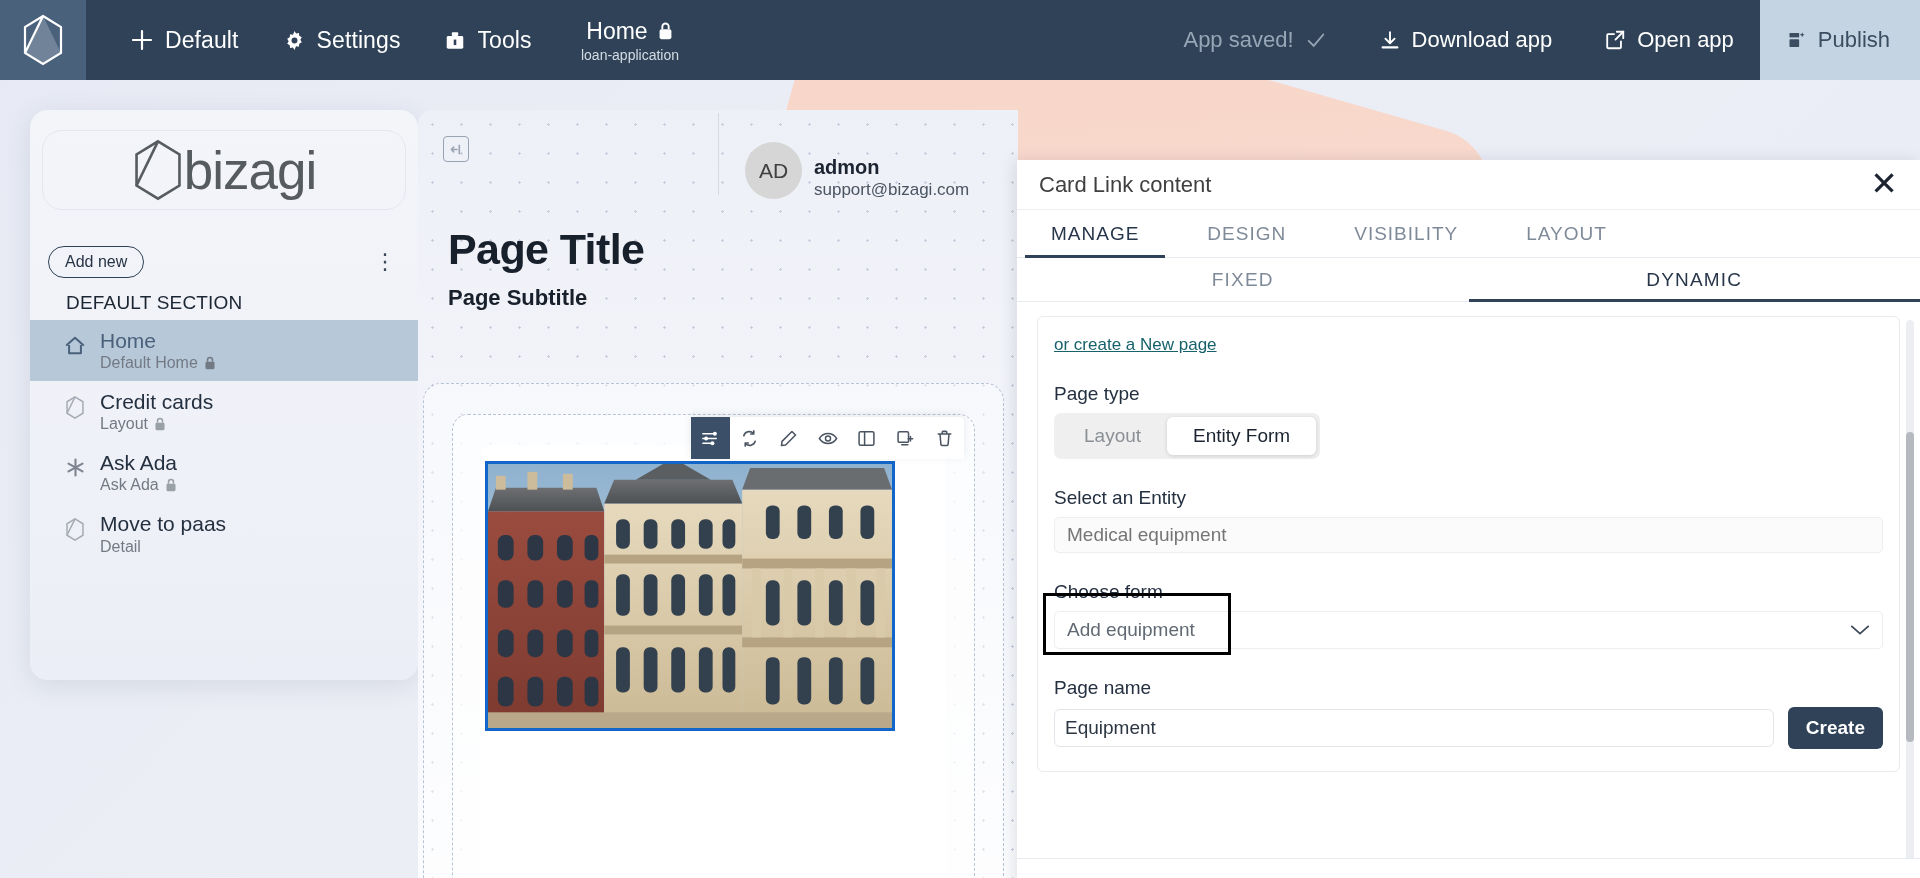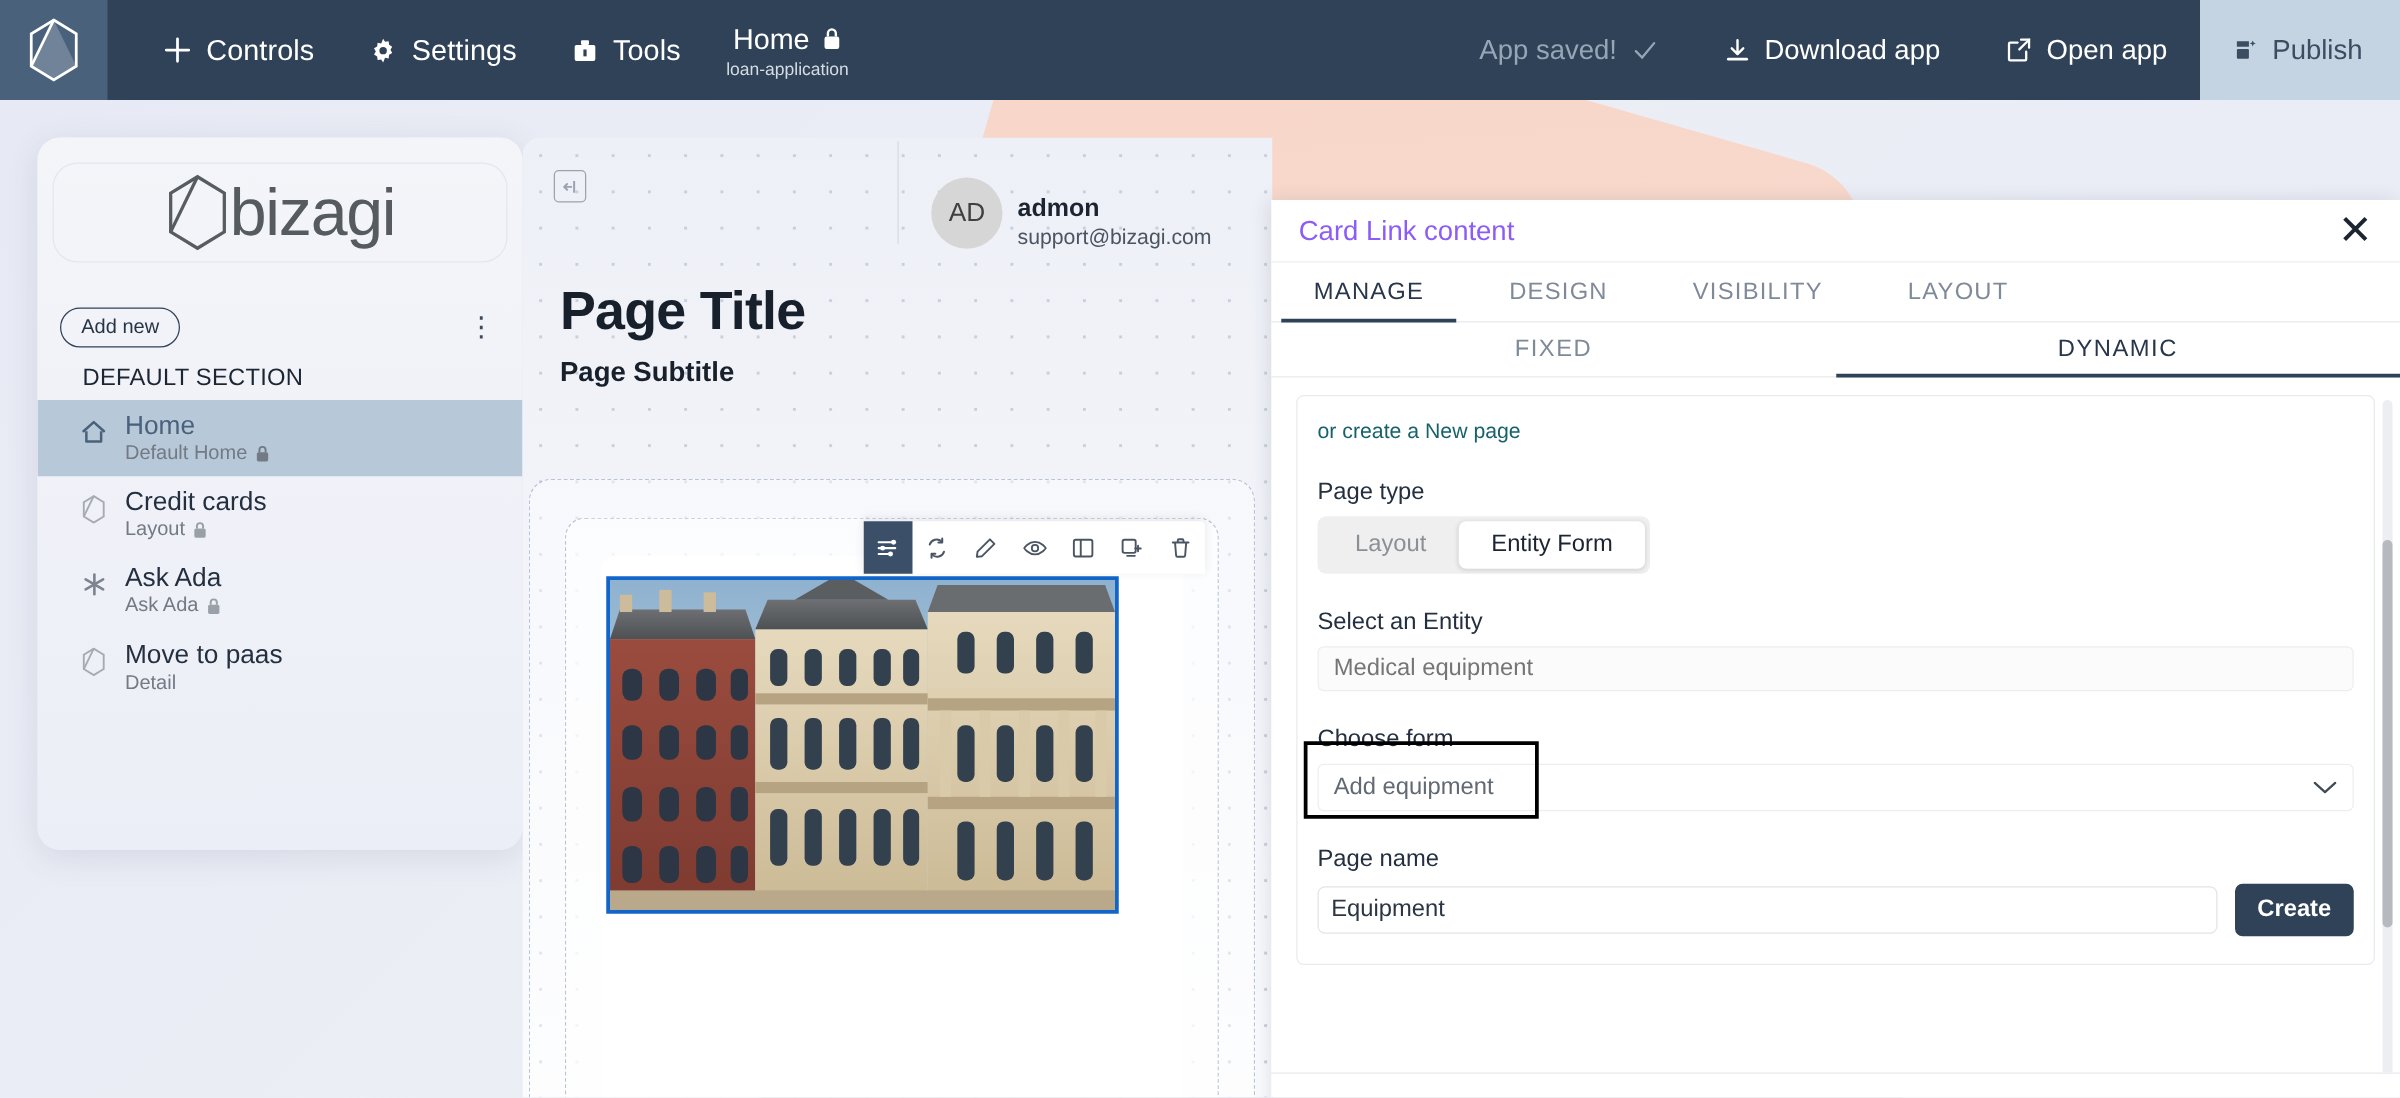--- a/index.html
+++ b/index.html
@@ -156,21 +156,21 @@
   
   .rpanel {
     position: absolute; right: 0; top: 80px; width: 903px; height: 798px;
     background: #ffffff; box-shadow: -3px 0 14px rgba(40,50,70,.12); z-index: 30;
     display: flex; flex-direction: column;
   }
   .rp-head {
     height: 50px; display: flex; align-items: center; justify-content: space-between;
     padding: 0 22px 0 22px; border-bottom: 1px solid #eceef2;
   }
-  .rp-title { font-size: 22px; color: #8b5cf6; }
+  .rp-title { font-size: 22px; color: #404040; }
   .rp-close { font-size: 33px; color: #1b2430; cursor: pointer; line-height: .8; font-weight: 300;}
   .rp-tabs { display: flex; align-items: stretch; height: 48px; border-bottom: 1px solid #e6e9ee; }
   .rp-tab {
     padding: 0 34px; display: flex; align-items: center; font-size: 19px; color: #7c8characters;
     color: #7f8a99; letter-spacing: 1px; cursor: pointer; position: relative;
   }
   .rp-tab.active { color: #27364a; }
   .rp-tab.active::after {
     content: ""; position: absolute; left: 8px; right: 8px; bottom: -1px; height: 3px; background: #2f4257;
   }
@@ -181,21 +181,21 @@
   }
   .rp-subtab.active { color: #27364a; }
   .rp-subtab.active::after {
     content: ""; position: absolute; left: 0; right: 0; bottom: -1px; height: 3px; background: #2f4257;
   }
   .rp-body { flex: 1; position: relative; overflow: hidden; padding: 14px 20px 0 20px; }
   .form-card {
     border: 1px solid #e8eaee; border-radius: 6px; padding: 18px 16px 22px 16px;
     position: relative;
   }
-  .link-new { color: #17616b; font-size: 17px; cursor: pointer; }
+  .link-new { color: #17616b; font-size: 17px; text-decoration: underline; cursor: pointer; }
   .fld-label { font-size: 19px; color: #243040; margin: 28px 0 8px 0; }
   .seg {
     display: inline-flex; background: #efefef; border-radius: 7px; padding: 4px; gap: 0;
   }
   .seg-opt {
     padding: 8px 26px; font-size: 19px; color: #8b8f96; border-radius: 6px; cursor: pointer;
   }
   .seg-opt.active { background: #ffffff; color: #1b2430; box-shadow: 0 1px 4px rgba(0,0,0,.14); }
   .inp {
     width: 100%; height: 36px; border: 1px solid #eceef1; border-radius: 5px;
@@ -247,21 +247,21 @@
         <path d="M20 2 L2 39" stroke="#ffffff" stroke-width="2.2"></path>
         <path d="M20 2 L2 39 L20 50 L38 39 Z" fill="#ffffff" opacity=".22"></path>
       </svg>
     </div>
 
     <div class="topnav">
       <div class="topnav-item">
         <svg width="24" height="24" viewBox="0 0 24 24">
           <path d="M12 3v18M3 12h18" stroke="#fff" stroke-width="2.2" stroke-linecap="round"></path>
         </svg>
-        <span>Controls</span>
+        <span>Default</span>
       </div>
       <div class="topnav-item">
         <svg width="23" height="23" viewBox="0 0 24 24">
           <path d="M12 2l1.6 2.6 3-.5.4 3 2.6 1.6-1.5 2.6 1.5 2.6-2.6 1.6-.4 3-3-.5L12 22l-1.6-2.6-3 .5-.4-3L4.4 15.3 5.9 12.7 4.4 10.1 7 8.5l.4-3 3 .5z" fill="#fff"></path>
           <circle cx="12" cy="12" r="3.1" fill="#2f4257"></circle>
         </svg>
         <span>Settings</span>
       </div>
       <div class="topnav-item">
         <svg width="22" height="23" viewBox="0 0 24 24">

